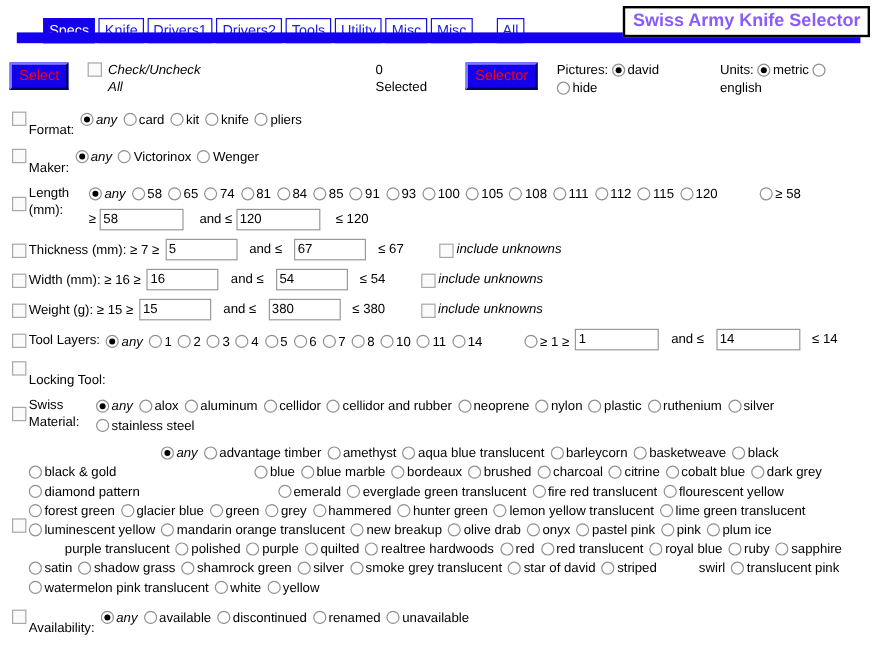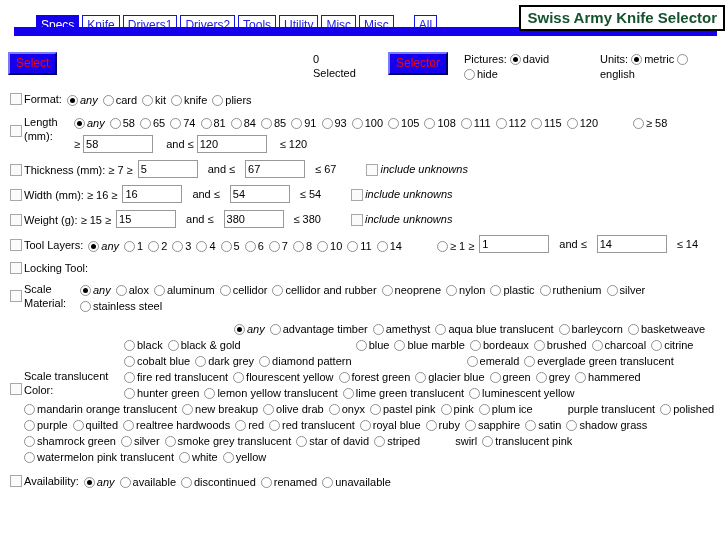--- a/index.html
+++ b/index.html
@@ -46,21 +46,21 @@
     bottom: 0;
     height: 9px;
     background: #1400ec;
   }
   .title-box {
     position: absolute;
     right: 2px;
     top: 5px;
     border: 2px solid #000000;
     background: #ffffff;
-    color: #14532d;
+    color: #8b5cf6;
     font-weight: bold;
     font-size: 15px;
     line-height: 15px;
     padding: 3px 6px 4px 6px;
     white-space: nowrap;
     z-index: 5;
   }
 
   
   .toolbar {
@@ -88,21 +88,21 @@
   .bold { font-weight: bold; }
 
   
   .rows { padding: 0 0 0 10px; }
   .row {
     display: flex;
     align-items: flex-start;
     margin-bottom: 7px;
   }
   .row .cb { margin-top: 1px; }
-  .rowlabel { white-space: nowrap; margin-right: 5px; line-height: 14px; }
+  .rowlabel { white-space: nowrap; margin-right: 5px; line-height: 14px; margin-top: 10px; }
   .rowlabel2 { width: 50px; flex: 0 0 auto; line-height: 14px; }
   .opts { line-height: 16px; }
   .opt { white-space: nowrap; margin-right: 5px; display: inline-block; }
   .flowopts { line-height: 16px; }
   .num {
     border: 1px solid #999999;
     background: #ffffff;
     font-family: "Liberation Sans", sans-serif;
     font-size: 11px;
     padding: 1px 2px;
@@ -162,20 +162,24 @@
     <div class="tab spaced"><span>All</span></div>
     <div class="title-box">Swiss Army Knife Selector</div>
   </div>
 
   <div class="toolbar">
 
     <div class="tb-item" style="left:8px; top:6px;">
       <span class="btn3d">Select</span>
     </div>
 
+    <div class="tb-item" style="left:73px; top:6px; width:90px;">
+      <input type="checkbox" style="">
+      <span class="stacklabel ital" style="width:64px;">Check/Uncheck All</span>
+    </div>
 
 
     <div class="tb-item" style="left:313px; top:6px; width:60px; line-height:14px;">
       <div>0</div>
       <div>Selected</div>
     </div>
 
     <div class="tb-item" style="left:388px; top:6px;">
       <span class="btn3d">Selector</span>
     </div>
@@ -196,20 +200,27 @@
   <div class="rows">
 
     <div class="row">
       <input type="checkbox" class="cb" style="">
       <span class="rowlabel">Format:</span>
       <span class="opts">
         <span class="opt"><input type="radio" name="format" checked="" style=""><span class="ital">any</span></span><span class="opt"><input type="radio" name="format" style=""><span>card</span></span><span class="opt"><input type="radio" name="format" style=""><span>kit</span></span><span class="opt"><input type="radio" name="format" style=""><span>knife</span></span><span class="opt"><input type="radio" name="format" style=""><span>pliers</span></span>
       </span>
     </div>
 
+    <div class="row">
+      <input type="checkbox" class="cb" style="">
+      <span class="rowlabel">Maker:</span>
+      <span class="opts">
+        <span class="opt"><input type="radio" name="maker" checked="" style=""><span class="ital">any</span></span><span class="opt"><input type="radio" name="maker" style=""><span>Victorinox</span></span><span class="opt"><input type="radio" name="maker" style=""><span>Wenger</span></span>
+      </span>
+    </div>
 
     <div class="row">
       <input type="checkbox" class="cb" style="margin-top: 10px;">
       <span class="rowlabel2">
         <span>Length</span><br>
         <span>(mm):</span>
       </span>
       <span>
         <div class="opts">
           <span class="opt"><input type="radio" name="length" checked="" style=""><span class="ital">any</span></span><span class="opt"><input type="radio" name="length" style=""><span>58</span></span><span class="opt"><input type="radio" name="length" style=""><span>65</span></span><span class="opt"><input type="radio" name="length" style=""><span>74</span></span><span class="opt"><input type="radio" name="length" style=""><span>81</span></span><span class="opt"><input type="radio" name="length" style=""><span>84</span></span><span class="opt"><input type="radio" name="length" style=""><span>85</span></span><span class="opt"><input type="radio" name="length" style=""><span>91</span></span><span class="opt"><input type="radio" name="length" style=""><span>93</span></span><span class="opt"><input type="radio" name="length" style=""><span>100</span></span><span class="opt"><input type="radio" name="length" style=""><span>105</span></span><span class="opt"><input type="radio" name="length" style=""><span>108</span></span><span class="opt"><input type="radio" name="length" style=""><span>111</span></span><span class="opt"><input type="radio" name="length" style=""><span>112</span></span><span class="opt"><input type="radio" name="length" style=""><span>115</span></span><span class="opt"><input type="radio" name="length" style=""><span>120</span></span><span class="gapbig"></span><span class="opt"><input type="radio" name="length" style=""><span>≥ 58</span></span>
@@ -285,35 +296,31 @@
     </div>
 
     <div class="row">
       <input type="checkbox" class="cb" style="">
       <span class="rowlabel">Locking Tool:</span>
     </div>
 
     <div class="row">
       <input type="checkbox" class="cb" style="margin-top: 8px;">
       <span class="rowlabel2" style="width:56px;">
-        <span>Scale</span><br>
+        <span>Swiss</span><br>
         <span>Material:</span>
       </span>
       <span class="flowopts" style="width:610px;">
         <span class="opt"><input type="radio" name="scalemat" checked="" style=""><span class="ital">any</span></span><span class="opt"><input type="radio" name="scalemat" style=""><span>alox</span></span><span class="opt"><input type="radio" name="scalemat" style=""><span>aluminum</span></span><span class="opt"><input type="radio" name="scalemat" style=""><span>cellidor</span></span><span class="opt"><input type="radio" name="scalemat" style=""><span>cellidor and rubber</span></span><span class="opt"><input type="radio" name="scalemat" style=""><span>neoprene</span></span><span class="opt"><input type="radio" name="scalemat" style=""><span>nylon</span></span><span class="opt"><input type="radio" name="scalemat" style=""><span>plastic</span></span><span class="opt"><input type="radio" name="scalemat" style=""><span>ruthenium</span></span><span class="opt"><input type="radio" name="scalemat" style=""><span>silver</span></span><span class="opt"><input type="radio" name="scalemat" style=""><span>stainless steel</span></span>
       </span>
     </div>
 
     <div class="row" style="margin-bottom:9px;">
       <input type="checkbox" class="cb" style="margin-top: 62px;">
       <span class="flowopts" style="width:700px; text-indent:0;">
-        <span style="float:left; width:100px; margin-top:48px; line-height:14px;">
-          <span>Scale translucent</span><br>
-          <span>Color:</span>
-        </span>
         <span style="display:block; margin-left:0;">
           <span class="opt" style="margin-left:110px;"><input type="radio" name="scalecolor" checked="" style=""><span class="ital">any</span></span><span class="opt"><input type="radio" name="scalecolor" style=""><span>advantage timber</span></span><span class="opt"><input type="radio" name="scalecolor" style=""><span>amethyst</span></span><span class="opt"><input type="radio" name="scalecolor" style=""><span>aqua blue translucent</span></span><span class="opt"><input type="radio" name="scalecolor" style=""><span>barleycorn</span></span><span class="opt"><input type="radio" name="scalecolor" style=""><span>basketweave</span></span><span class="opt"><input type="radio" name="scalecolor" style=""><span>black</span></span><span class="opt"><input type="radio" name="scalecolor" style=""><span>black &amp; gold</span></span><span class="opt" style="margin-left:110px;"><input type="radio" name="scalecolor" style=""><span>blue</span></span><span class="opt"><input type="radio" name="scalecolor" style=""><span>blue marble</span></span><span class="opt"><input type="radio" name="scalecolor" style=""><span>bordeaux</span></span><span class="opt"><input type="radio" name="scalecolor" style=""><span>brushed</span></span><span class="opt"><input type="radio" name="scalecolor" style=""><span>charcoal</span></span><span class="opt"><input type="radio" name="scalecolor" style=""><span>citrine</span></span><span class="opt"><input type="radio" name="scalecolor" style=""><span>cobalt blue</span></span><span class="opt"><input type="radio" name="scalecolor" style=""><span>dark grey</span></span><span class="opt"><input type="radio" name="scalecolor" style=""><span>diamond pattern</span></span><span class="opt" style="margin-left:110px;"><input type="radio" name="scalecolor" style=""><span>emerald</span></span><span class="opt"><input type="radio" name="scalecolor" style=""><span>everglade green translucent</span></span><span class="opt"><input type="radio" name="scalecolor" style=""><span>fire red translucent</span></span><span class="opt"><input type="radio" name="scalecolor" style=""><span>flourescent yellow</span></span><span class="opt"><input type="radio" name="scalecolor" style=""><span>forest green</span></span><span class="opt"><input type="radio" name="scalecolor" style=""><span>glacier blue</span></span><span class="opt"><input type="radio" name="scalecolor" style=""><span>green</span></span><span class="opt"><input type="radio" name="scalecolor" style=""><span>grey</span></span><span class="opt"><input type="radio" name="scalecolor" style=""><span>hammered</span></span><span class="opt"><input type="radio" name="scalecolor" style=""><span>hunter green</span></span><span class="opt"><input type="radio" name="scalecolor" style=""><span>lemon yellow translucent</span></span><span class="opt"><input type="radio" name="scalecolor" style=""><span>lime green translucent</span></span><span class="opt"><input type="radio" name="scalecolor" style=""><span>luminescent yellow</span></span><span class="opt"><input type="radio" name="scalecolor" style=""><span>mandarin orange translucent</span></span><span class="opt"><input type="radio" name="scalecolor" style=""><span>new breakup</span></span><span class="opt"><input type="radio" name="scalecolor" style=""><span>olive drab</span></span><span class="opt"><input type="radio" name="scalecolor" style=""><span>onyx</span></span><span class="opt"><input type="radio" name="scalecolor" style=""><span>pastel pink</span></span><span class="opt"><input type="radio" name="scalecolor" style=""><span>pink</span></span><span class="opt"><input type="radio" name="scalecolor" style=""><span>plum ice</span></span><span class="opt" style="margin-left:30px;"><span>purple translucent</span></span><span class="opt"><input type="radio" name="scalecolor" style=""><span>polished</span></span><span class="opt"><input type="radio" name="scalecolor" style=""><span>purple</span></span><span class="opt"><input type="radio" name="scalecolor" style=""><span>quilted</span></span><span class="opt"><input type="radio" name="scalecolor" style=""><span>realtree hardwoods</span></span><span class="opt"><input type="radio" name="scalecolor" style=""><span>red</span></span><span class="opt"><input type="radio" name="scalecolor" style=""><span>red translucent</span></span><span class="opt"><input type="radio" name="scalecolor" style=""><span>royal blue</span></span><span class="opt"><input type="radio" name="scalecolor" style=""><span>ruby</span></span><span class="opt"><input type="radio" name="scalecolor" style=""><span>sapphire</span></span><span class="opt"><input type="radio" name="scalecolor" style=""><span>satin</span></span><span class="opt"><input type="radio" name="scalecolor" style=""><span>shadow grass</span></span><span class="opt"><input type="radio" name="scalecolor" style=""><span>shamrock green</span></span><span class="opt"><input type="radio" name="scalecolor" style=""><span>silver</span></span><span class="opt"><input type="radio" name="scalecolor" style=""><span>smoke grey translucent</span></span><span class="opt"><input type="radio" name="scalecolor" style=""><span>star of david</span></span><span class="opt"><input type="radio" name="scalecolor" style=""><span>striped</span></span><span class="opt" style="margin-left:30px;"><span>swirl</span></span><span class="opt"><input type="radio" name="scalecolor" style=""><span>translucent pink</span></span><span class="opt"><input type="radio" name="scalecolor" style=""><span>watermelon pink translucent</span></span><span class="opt"><input type="radio" name="scalecolor" style=""><span>white</span></span><span class="opt"><input type="radio" name="scalecolor" style=""><span>yellow</span></span>
         </span>
       </span>
     </div>
 
 
     <div class="row">
       <input type="checkbox" class="cb" style="">
       <span class="rowlabel">Availability:</span>

